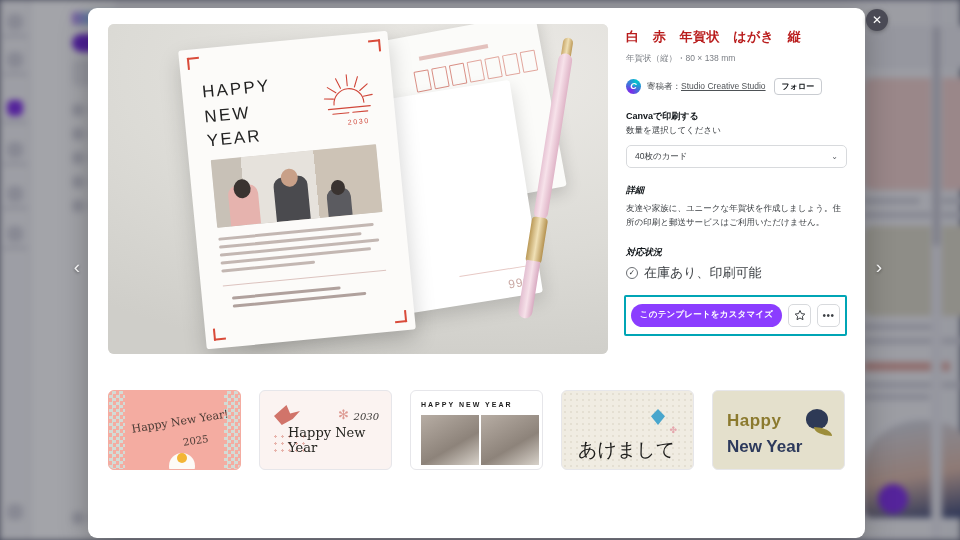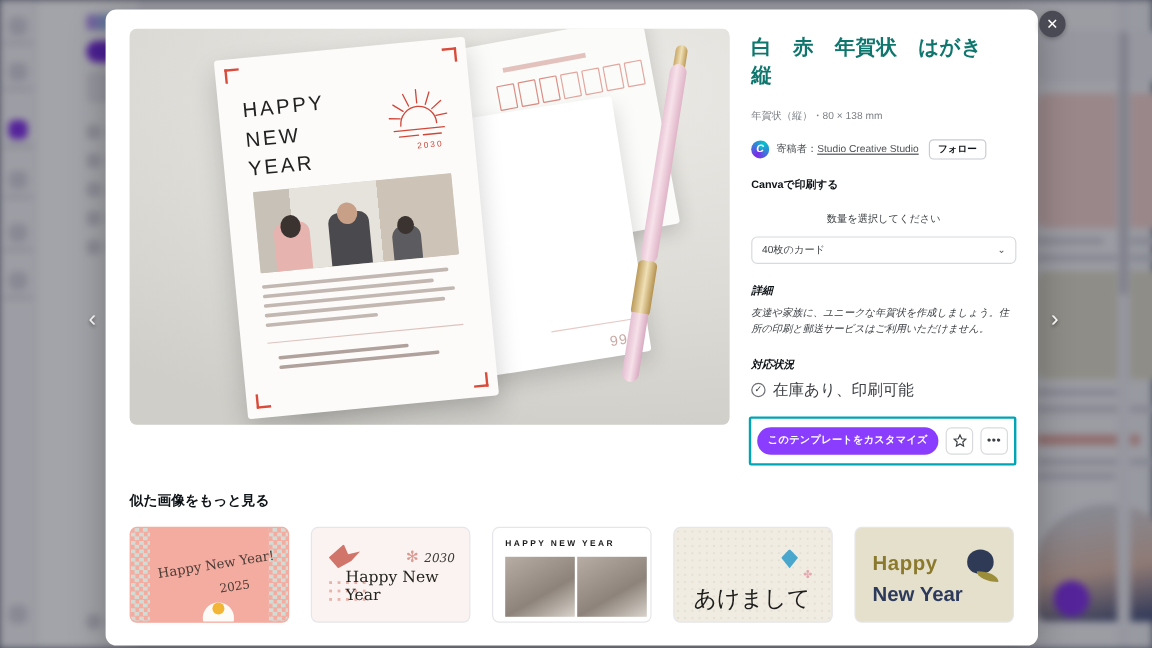--- a/index.html
+++ b/index.html
@@ -239,51 +239,51 @@
   }
   .pen-end {
     position: absolute; left: 8px; top: 232px; width: 14px; height: 58px;
     border-radius: 0 0 7px 7px;
     background: linear-gradient(90deg,#e3bfd1,#f6e1e9,#d8aac1);
   }
 
   
   .info { width: 221px; padding-top: 4px; }
   .title {
-    font-size: 17px; font-weight: 700; color: #0f766e;
-    letter-spacing: .4px; margin-bottom: 17px;
+    font-size: 13px; font-weight: 700; color: #b91c1c;
+    letter-spacing: .4px; margin-bottom: 7px;
   }
   .dims { font-size: 8.5px; color: #7b7f85; margin-bottom: 13px; }
   .author-row { display: flex; align-items: center; gap: 6px; margin-bottom: 15px; }
   .avatar {
     width: 15px; height: 15px; border-radius: 50%;
     background: conic-gradient(from 210deg,#7d2ae8,#00c4cc,#7d2ae8);
     color: #fff; font-size: 9px; font-weight: 700; font-style: italic;
     line-height: 15px; text-align: center; flex: 0 0 auto;
   }
   .author-txt { font-size: 8.5px; color: #4e5256; white-space: nowrap; }
   .author-name { text-decoration: underline; color: #4e5256; }
   .follow-btn {
     margin-left: 2px; padding: 2px 7px;
     border: 1px solid #c9ccd1; border-radius: 4px;
     background: #fff; font-size: 8px; font-weight: 700; color: #0d1216;
     cursor: pointer; white-space: nowrap;
   }
   .sec-title { font-size: 9px; font-weight: 700; color: #0d1216; }
-  .sec-sub { font-size: 8.5px; color: #3d4145; margin-top: 16px; text-align: center; }
+  .sec-sub { font-size: 8.5px; color: #3d4145; margin-top: 2px; }
   .select {
     margin-top: 8px; height: 23px;
     border: 1px solid #d8dadd; border-radius: 5px; background: #fff;
     display: flex; align-items: center; padding: 0 8px;
     font-size: 8.5px; color: #3d4145; cursor: pointer;
   }
   .select .chev { margin-left: auto; font-size: 8px; color: #60646a; }
   .block { margin-top: 16px; }
   .block-h { font-size: 9px; font-weight: 700; color: #0d1216; margin-bottom: 5px; font-style: italic; }
-  .block-p { font-size: 8.5px; line-height: 1.62; color: #3d4145; font-style: italic; }
+  .block-p { font-size: 8.5px; line-height: 1.62; color: #3d4145; }
   .stock { display: flex; align-items: center; gap: 6px; margin-top: 5px; }
   .check {
     width: 12px; height: 12px; border-radius: 50%; border: 1px solid #6c7075;
     color: #2b2f33; font-size: 7.5px; line-height: 10px; text-align: center;
   }
   .stock-txt { font-size: 13px; color: #3d4145; }
 
   
   .cta-highlight {
     margin-top: 13px; margin-left: -2px;
@@ -638,21 +638,20 @@
             </svg>
           </div>
           <div class="icon-btn dots">
             <span>•••</span>
           </div>
         </div>
       </div>
     </div>
 
     <div class="similar">
-      <div class="similar-h">似た画像をもっと見る</div>
       <div class="thumbs">
 
         <div class="thumb t1">
           <div class="lace l"></div>
           <div class="lace r"></div>
           <div class="hw">Happy New Year!</div>
           <div class="yr">2025</div>
           <div class="egg"></div>
           <div class="yolk"></div>
         </div>

